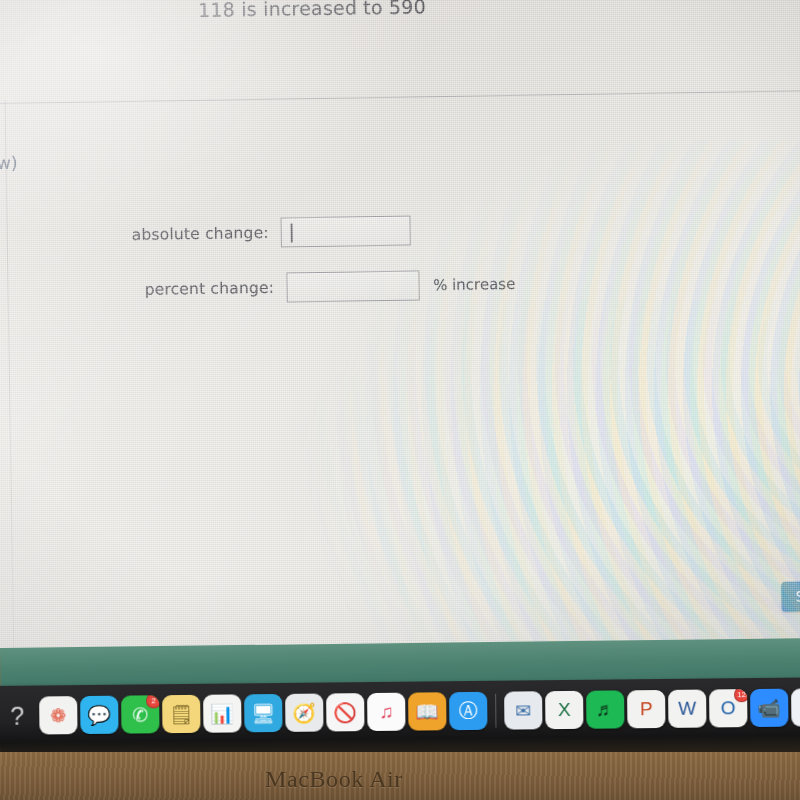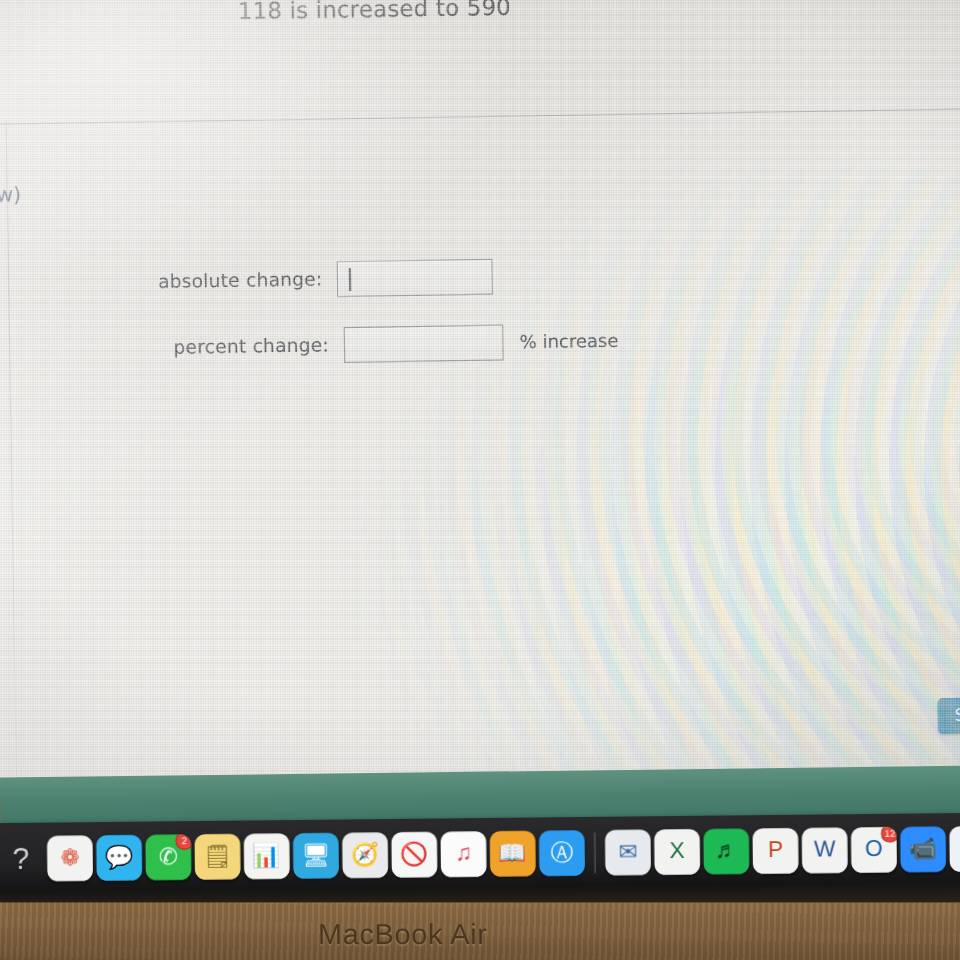--- a/index.html
+++ b/index.html
@@ -162,21 +162,21 @@
     position:absolute;left:0;top:742px;width:800px;height:18px;
     background:linear-gradient(180deg,#141414,#2b2319);
     transform:rotate(-0.5deg);transform-origin:0 0;
   }
   .desk{
     position:absolute;left:0;top:752px;width:800px;height:48px;
     background:linear-gradient(180deg,#8d6b43 0%,#7d5f3c 60%,#6f5435 100%);
   }
   .mba{
     position:absolute;left:265px;top:766px;
-    font-family:Liberation Sans, sans-serif;
+    font-family:Liberation Serif, serif;
     font-size:24px;color:#4a3721;letter-spacing:.6px;
     text-shadow:0 1px 1px rgba(255,230,200,.18);
   }
   .deskgrain{
     position:absolute;left:0;top:752px;width:800px;height:48px;
     background:repeating-linear-gradient(92deg,rgba(255,255,255,.05) 0 2px,rgba(0,0,0,.05) 2px 5px);
     pointer-events:none;
   }
 </style>
 </head>

